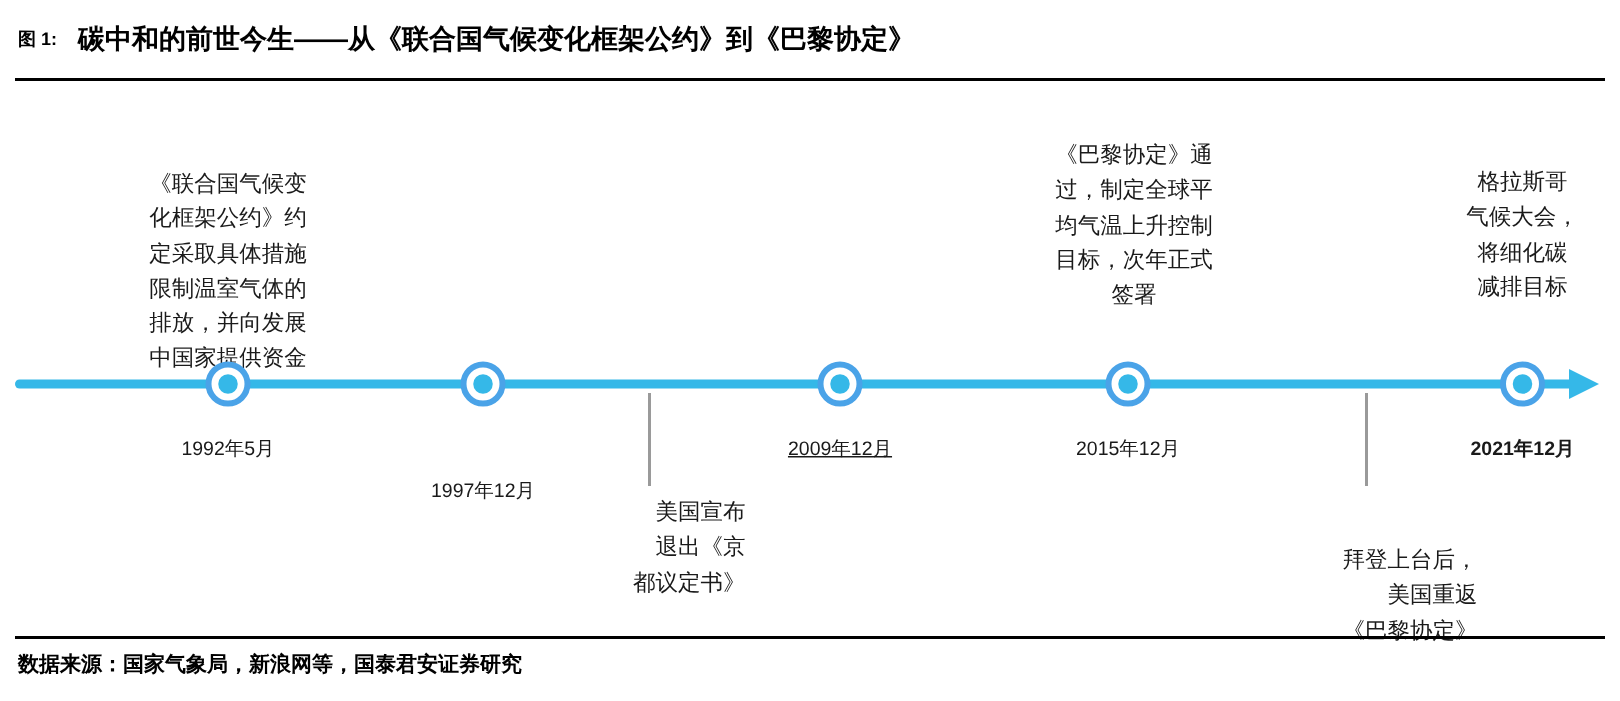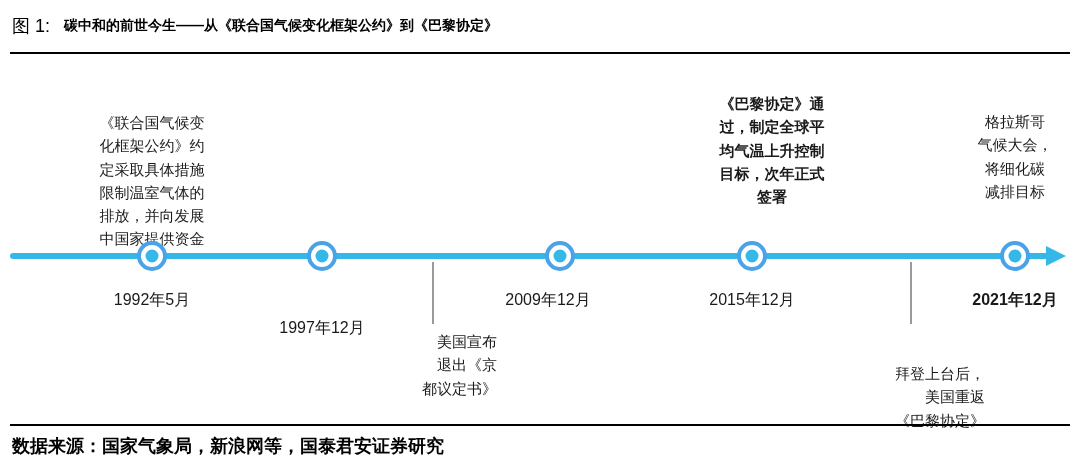--- a/index.html
+++ b/index.html
@@ -26,27 +26,27 @@
     left: 0;
     top: 0;
     width: 1080px;
     height: 52px;
     display: flex;
     align-items: center;
     padding-left: 12px;
     box-sizing: border-box;
   }
   .title-label {
+    font-size: 12px;
+    font-weight: bold;
+    color: #000000;
+    white-space: nowrap;
+  }
+  .title-text {
     font-size: 18px;
-    font-weight: normal;
-    color: #000000;
-    white-space: nowrap;
-  }
-  .title-text {
-    font-size: 14px;
     font-weight: bold;
     color: #000000;
     margin-left: 14px;
     white-space: nowrap;
   }
   .rule-top {
     position: absolute;
     left: 10px;
     top: 52px;
     width: 1060px;
@@ -59,21 +59,21 @@
     top: 424px;
     width: 1060px;
     height: 2px;
     background: #000000;
   }
   
   .source {
     position: absolute;
     left: 12px;
     top: 434px;
-    font-size: 18px;
+    font-size: 14px;
     font-weight: bold;
     color: #000000;
     white-space: nowrap;
     font-family: Liberation Serif, serif;
   }
   
   .axis {
     position: absolute;
     left: 10px;
     top: 253px;
@@ -123,21 +123,21 @@
     font-size: 15px;
     line-height: 1.55;
     color: #1a1a1a;
     white-space: pre-line;
   }
   
   .date-label {
     position: absolute;
     transform: translateX(-50%);
     text-align: center;
-    font-size: 16px;
+    font-size: 13px;
     color: #1a1a1a;
     white-space: nowrap;
     top: 290px;
   }
   
   .event-below {
     position: absolute;
     transform: translateX(-50%);
     text-align: right;
     font-size: 15px;
@@ -164,39 +164,39 @@
 
   <div class="axis"></div>
   <div class="axis-arrow"></div>
 
   <div class="event-above" style="left:152px; top:82px; width:190px;margin-top:29px;">《联合国气候变
 化框架公约》约
 定采取具体措施
 限制温室气体的
 排放，并向发展
 中国家提供资金</div>
-  <div class="event-above" style="left:772px; top:92px; width:180px;font-weight:bold;">《巴黎协定》通
+  <div class="event-above" style="left:756px; top:92px; width:180px;">《巴黎协定》通
 过，制定全球平
 均气温上升控制
 目标，次年正式
 签署</div>
   <div class="event-above" style="left:1015px; top:110px; width:120px;">格拉斯哥
 气候大会，
 将细化碳
 减排目标</div>
 
   <div class="node" style="left:152px;"></div>
   <div class="node" style="left:322px;"></div>
   <div class="node" style="left:560px;"></div>
   <div class="node" style="left:752px;"></div>
   <div class="node" style="left:1015px;"></div>
 
   <div class="date-label" style="left:152px;">1992年5月</div>
   <div class="date-label" style="left:322px;margin-top:28px;">1997年12月</div>
-  <div class="date-label" style="left:548px;">2009年12月</div>
+  <div class="date-label" style="left:560px;text-decoration:underline;">2009年12月</div>
   <div class="date-label" style="left:752px;">2015年12月</div>
   <div class="date-label" style="left:1015px;font-weight:bold;">2021年12月</div>
 
   <div class="connector" style="left:432px; top:262px; height:62px;"></div>
   <div class="event-below" style="left:432px; top:330px; width:130px;">美国宣布
 退出《京
 都议定书》</div>
 
   <div class="connector" style="left:910px; top:262px; height:62px;"></div>
   <div class="event-below" style="left:910px; top:330px; width:150px;margin-top:32px;">拜登上台后，

